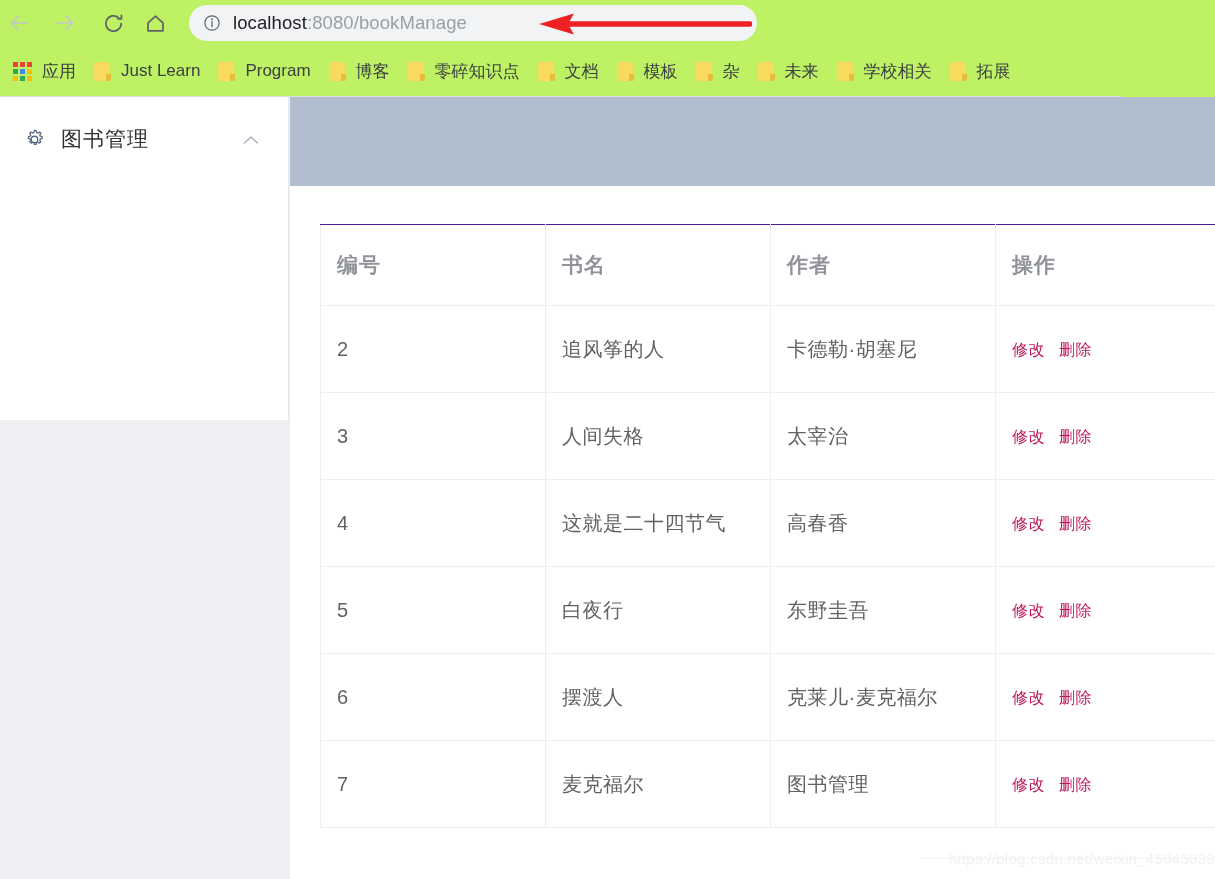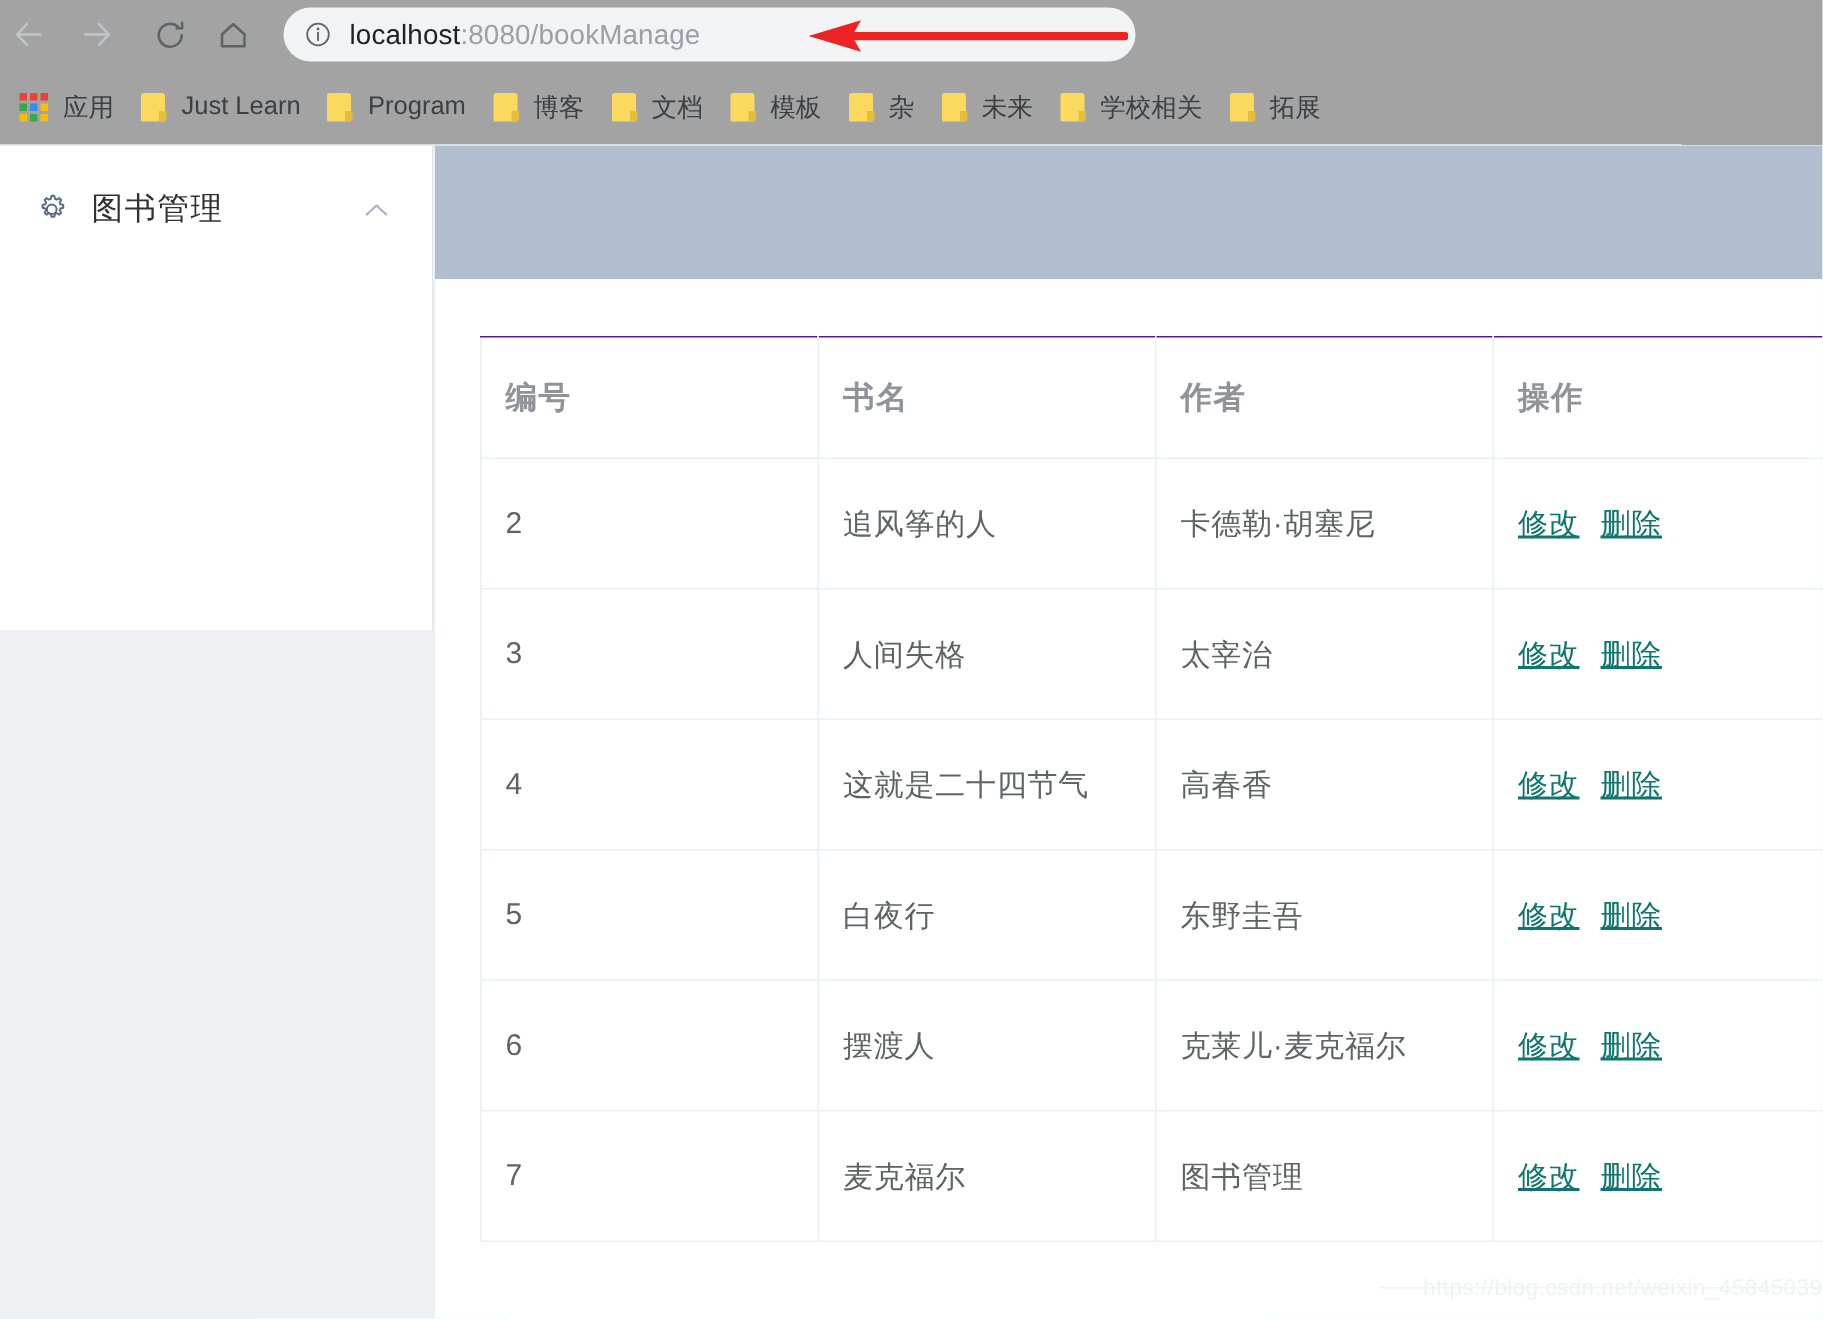--- a/index.html
+++ b/index.html
@@ -11,21 +11,21 @@
     background: #ffffff;
     font-family: "Liberation Sans", "DejaVu Sans", sans-serif;
   }
 
   
   #browser-chrome {
     position: absolute;
     left: 0; top: 0;
     width: 1215px;
     height: 97px;
-    background: #a3a3a3;
+    background: #bef264;
     box-sizing: border-box;
     text-decoration: underline;
   }
 
   #nav-toolbar {
     position: absolute;
     left: 0; top: 0;
     width: 1215px; height: 46px;
   }
 
@@ -230,24 +230,23 @@
     height: 86px;
     padding: 0 0 0 16px;
     font-size: 20px;
     color: #606266;
     border-right: 1px solid #ebeef5;
     border-bottom: 1px solid #ebeef5;
     letter-spacing: 0.5px;
     background: #ffffff;
   }
   .row-action-link {
-    color: #0f766e;
-    font-size: 20px;
+    color: #be185d;
+    font-size: 16px;
     letter-spacing: 0.5px;
-    text-decoration: underline;
   }
   .row-action-link + .row-action-link { margin-left: 14px; }
 
   
   #watermark {
     position: absolute;
     right: 0px; bottom: 12px;
     font-size: 15px;
     color: #f0f1f3;
     letter-spacing: 0.3px;
@@ -346,20 +345,27 @@
           <span class="body"></span>
           <span class="notch"></span>
         </span>
       <span class="bookmark-label">博客</span>
     </div>
     <div class="bookmark-item">
       <span class="folder-icon">
           <span class="body"></span>
           <span class="notch"></span>
         </span>
+      <span class="bookmark-label">零碎知识点</span>
+    </div>
+    <div class="bookmark-item">
+      <span class="folder-icon">
+          <span class="body"></span>
+          <span class="notch"></span>
+        </span>
       <span class="bookmark-label">文档</span>
     </div>
     <div class="bookmark-item">
       <span class="folder-icon">
           <span class="body"></span>
           <span class="notch"></span>
         </span>
       <span class="bookmark-label">模板</span>
     </div>
     <div class="bookmark-item">

